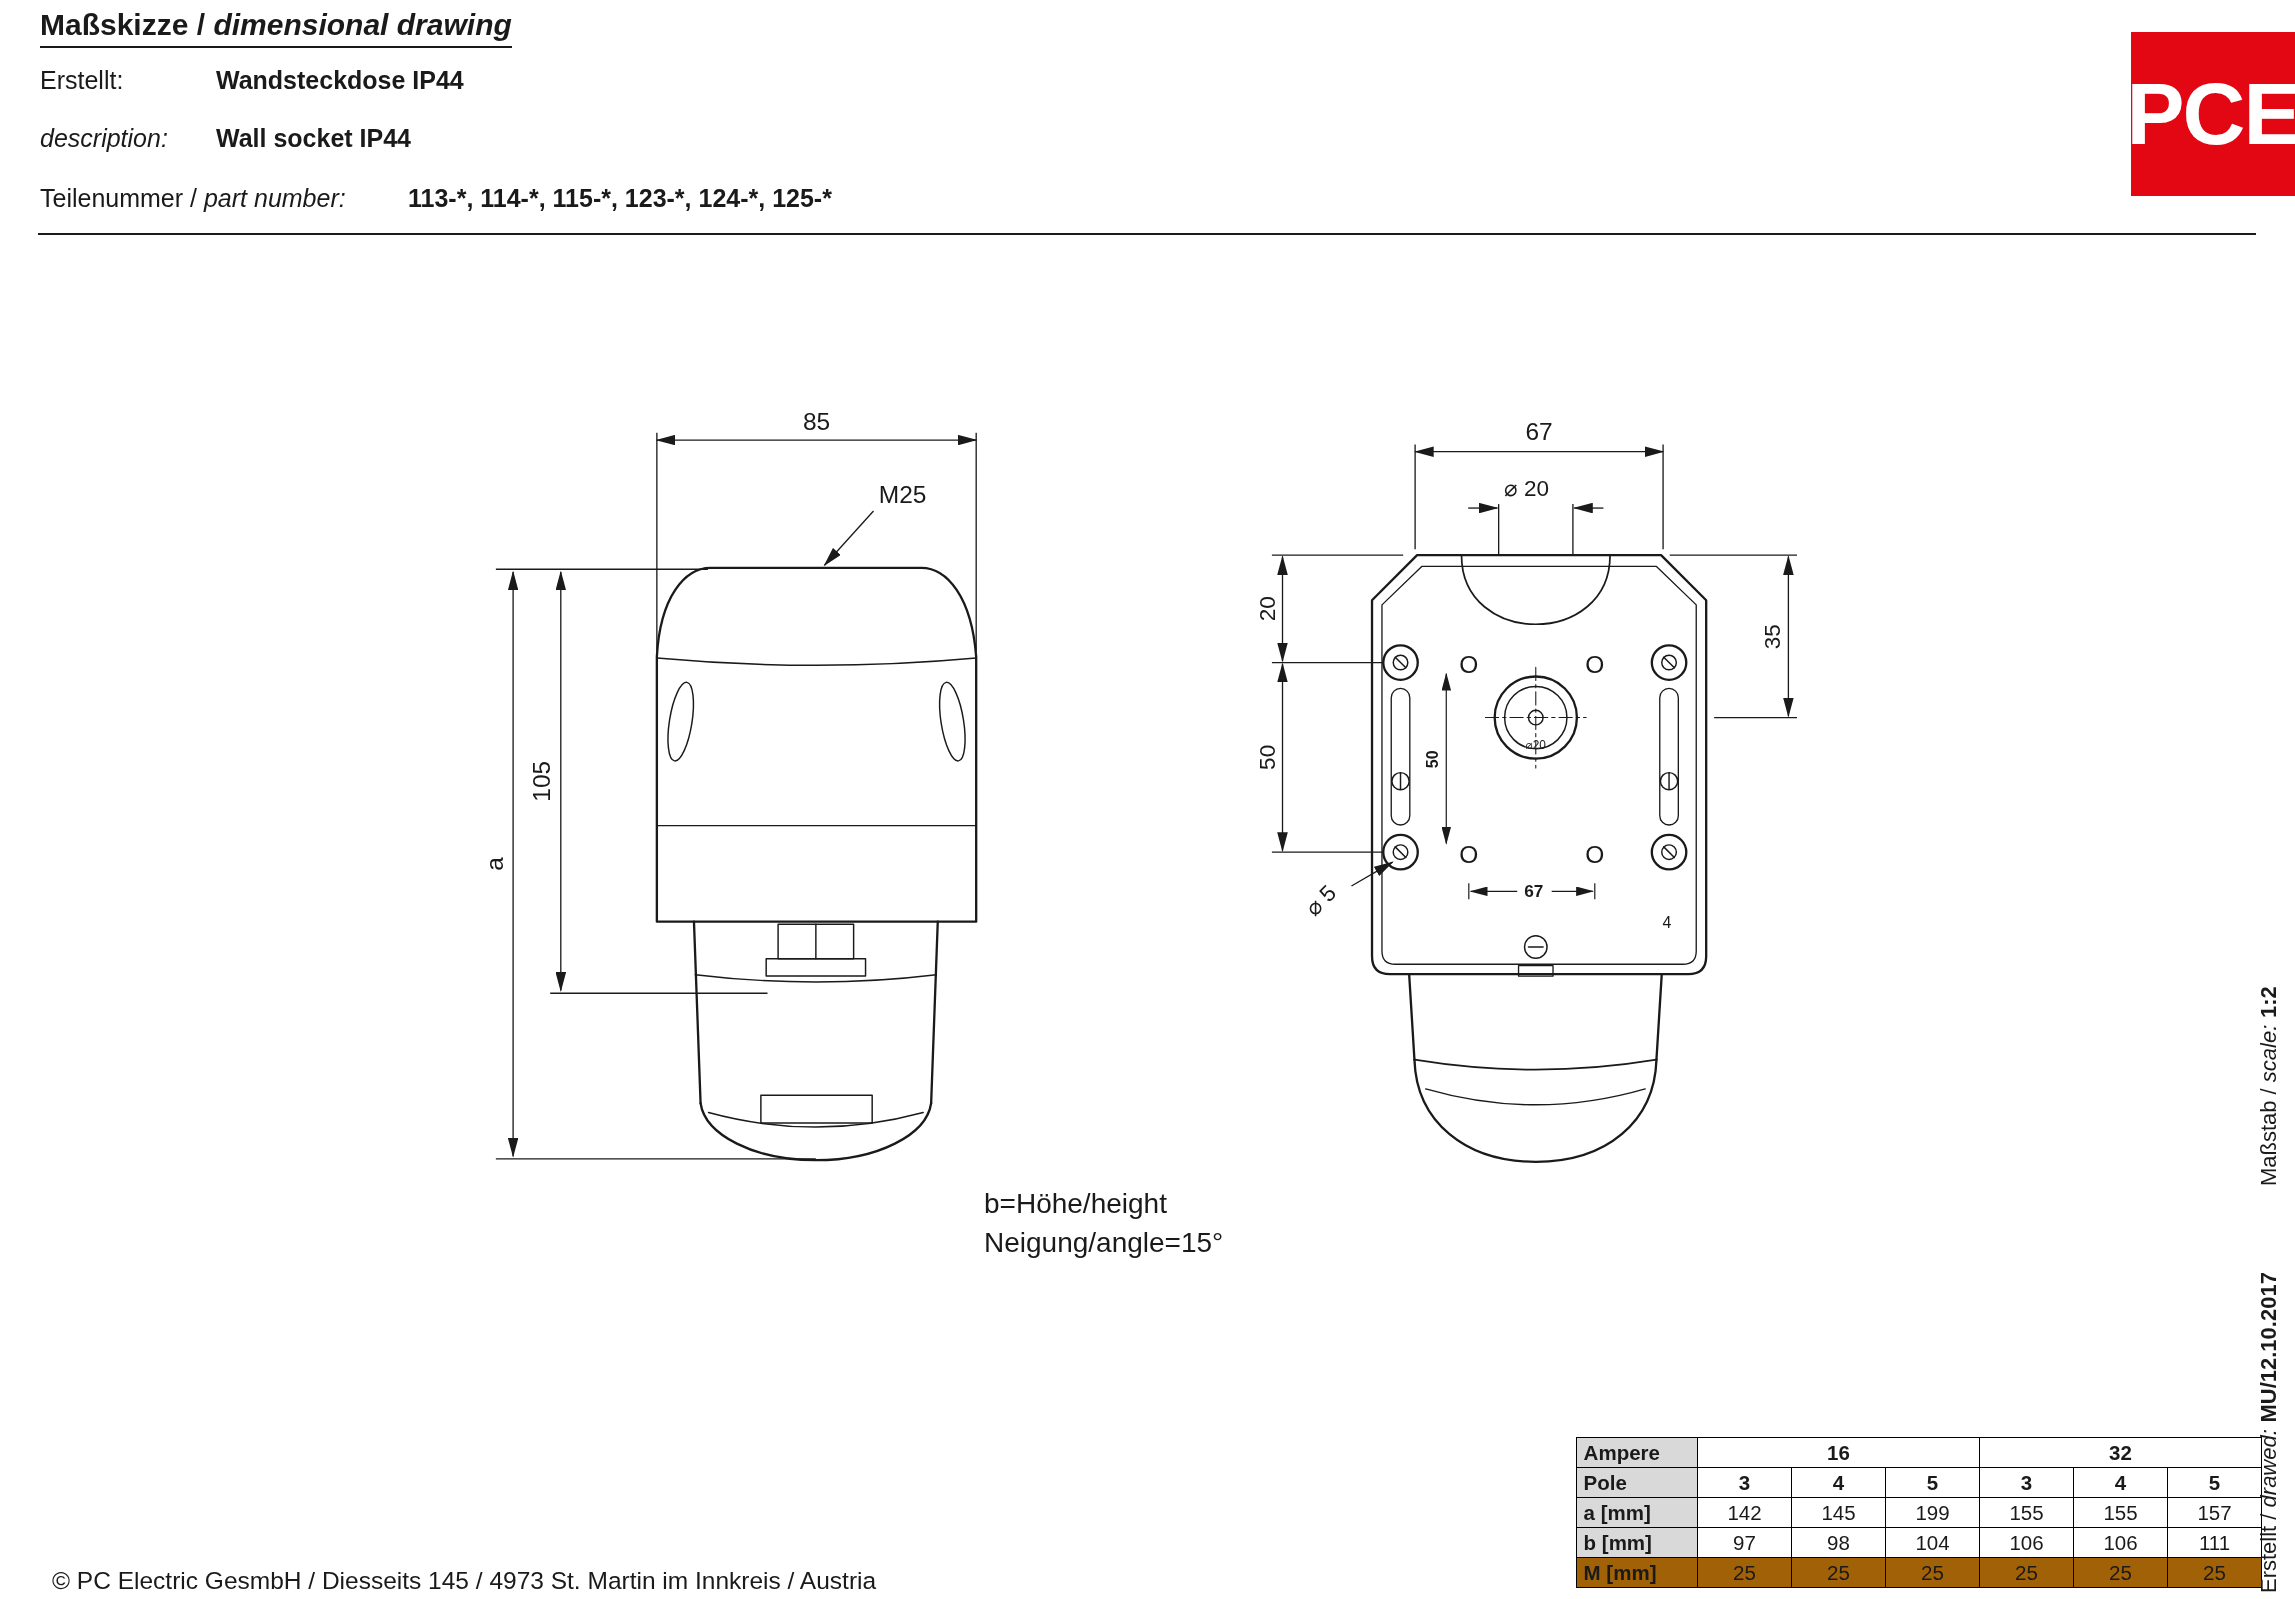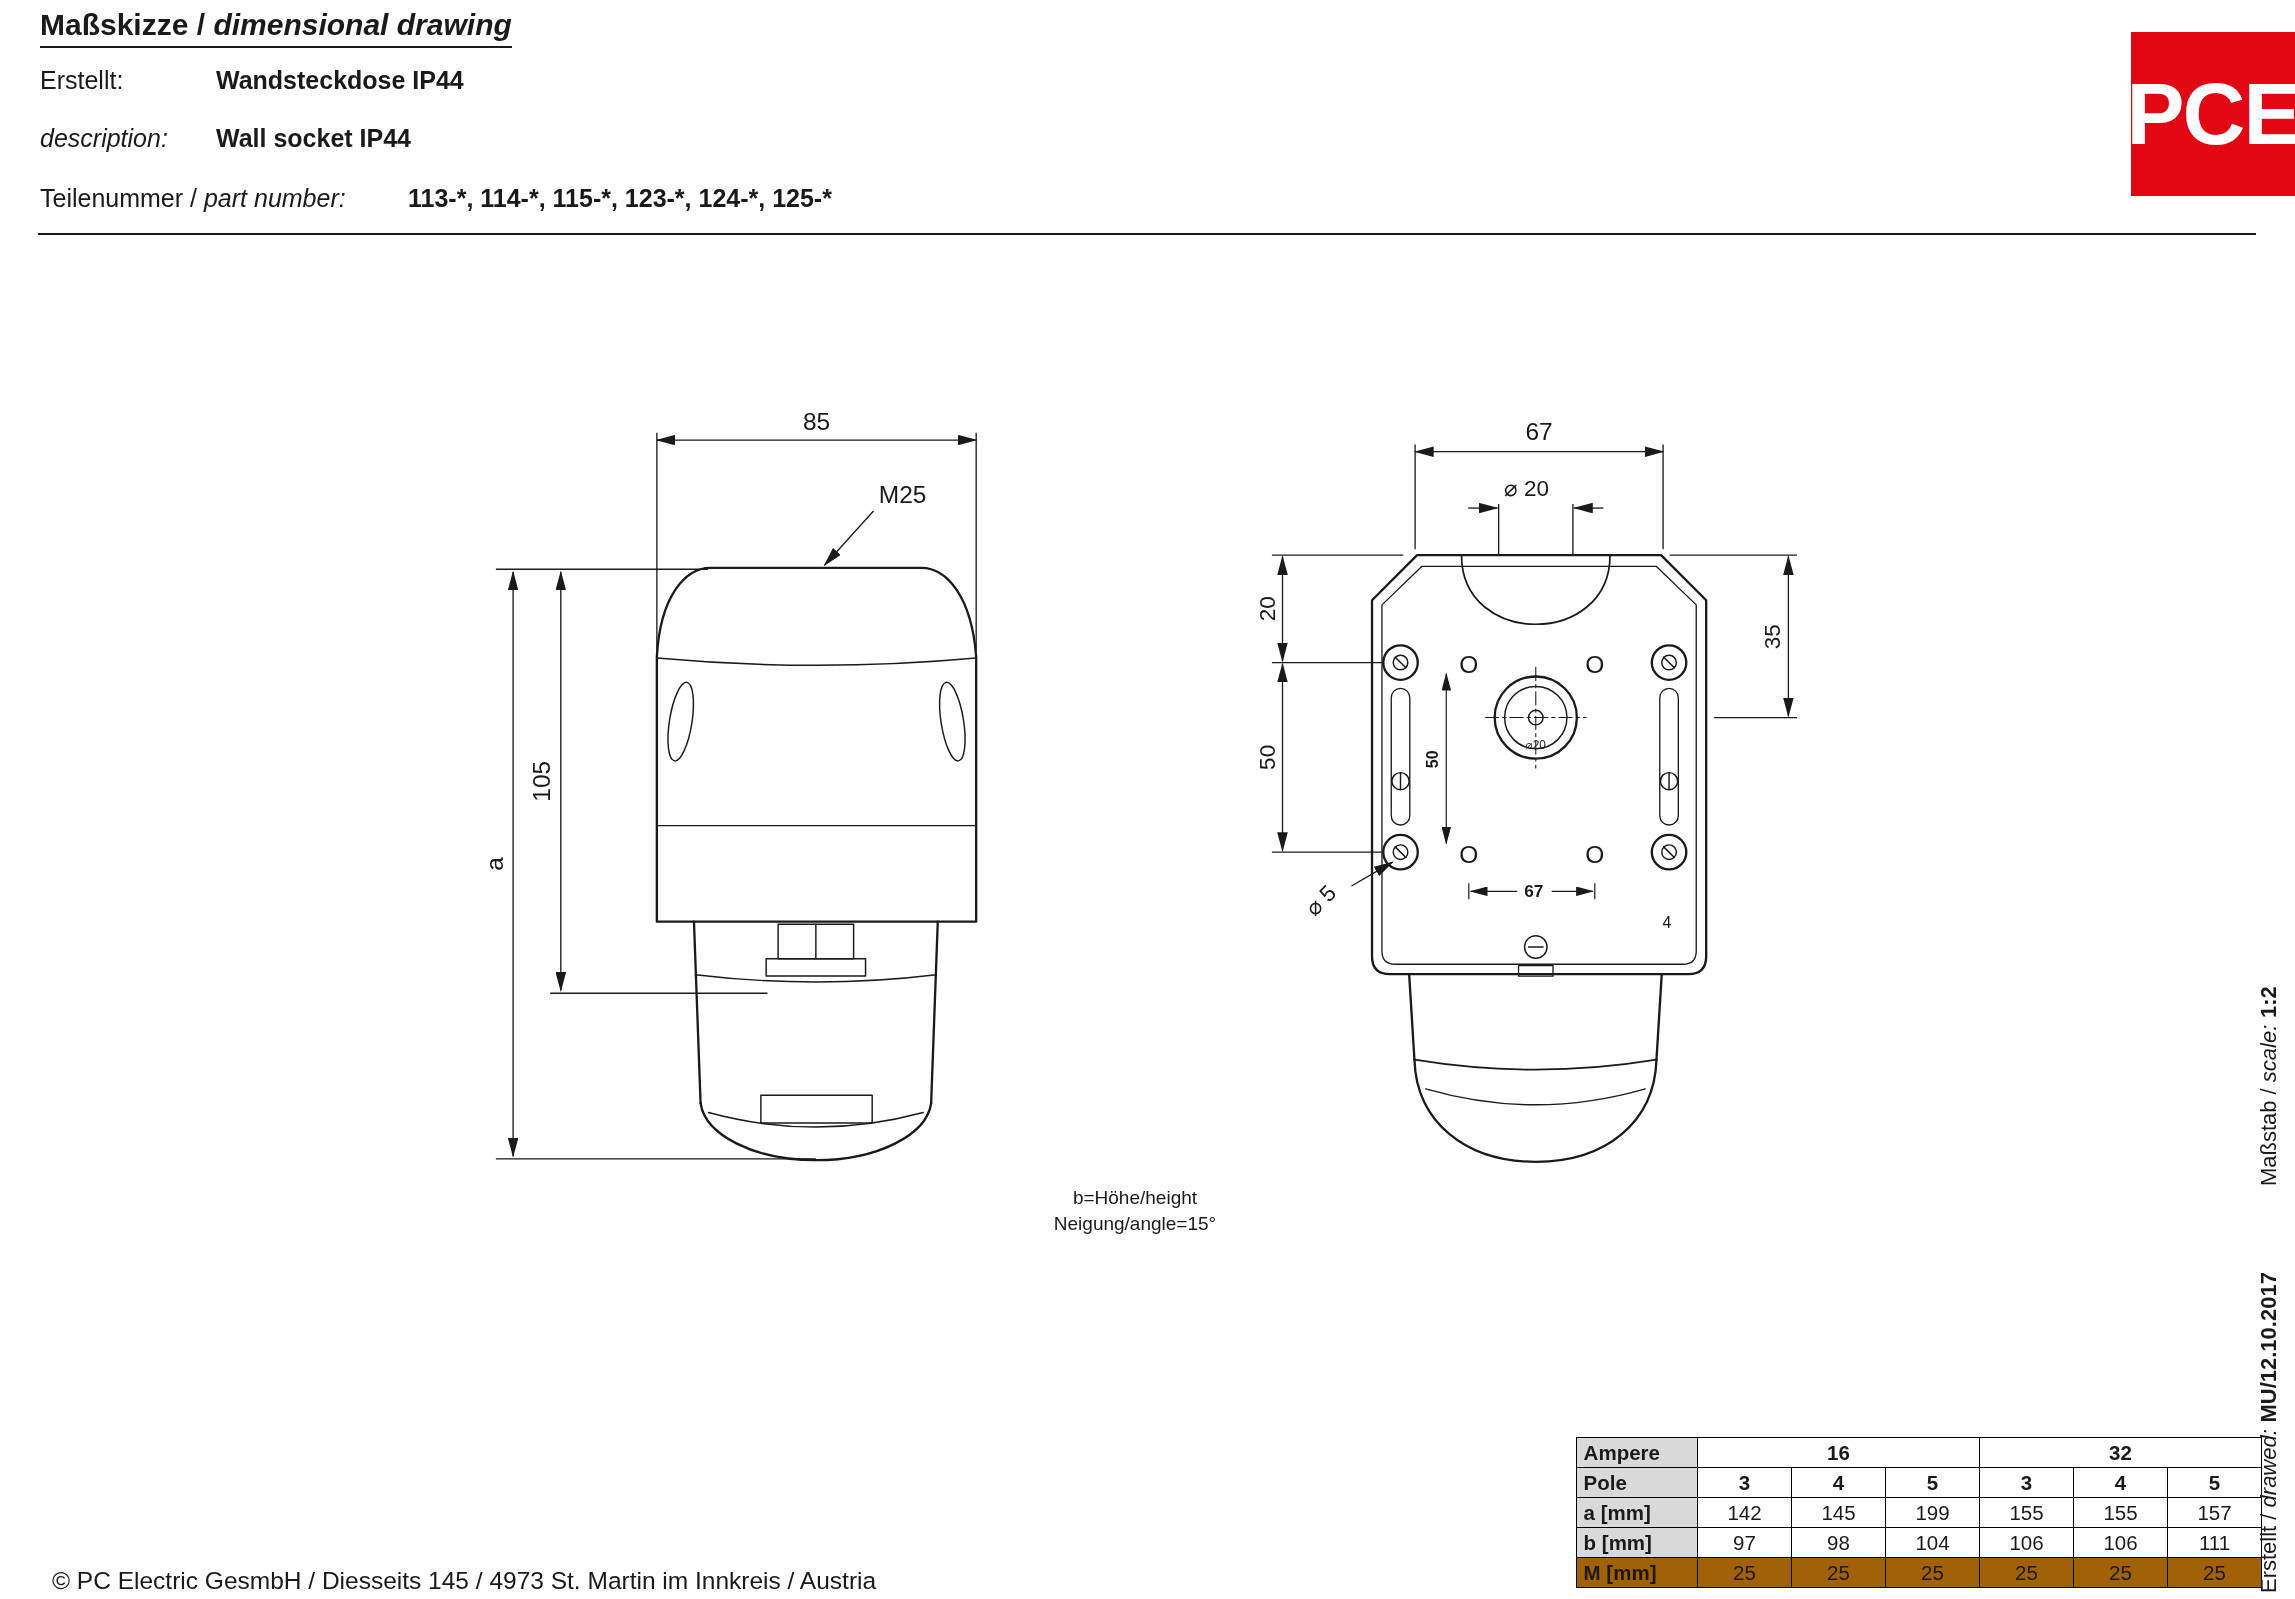--- a/index.html
+++ b/index.html
@@ -17,22 +17,22 @@
   .rule { position:absolute; left:38px; top:233px; width:2218px; height:2px; background:#1a1a1a; }
   .logo { position:absolute; top:0; right:0; width:164px; height:164px; background:#e30613;
           display:flex; align-items:center; justify-content:center;margin-top:32px; }
   .logo span { color:#ffffff; font-size:87px; font-weight:bold; letter-spacing:-2px; }
 
   
   .dw { position:absolute; }
   .dw text { font-family:"Liberation Sans","DejaVu Sans",sans-serif; }
 
   
-  .notes { position:absolute; left:936px; top:1185px; width:398px; text-align:center;
-           font-size:19px; line-height:1.38; }
+  .notes { position:absolute; left:984px; top:1185px; width:398px; text-align:left;
+           font-size:28px; line-height:1.38; }
 
   
   .dim-table { position:absolute; left:1576px; top:1437px; border-collapse:collapse; font-size:20.5px; }
   .dim-table td { border:1.3px solid #000; height:30px; width:94px; text-align:center;
                   vertical-align:middle; padding:0 4px; background:#fff; }
   .dim-table td.lab { width:121px; text-align:left; background:#d9d9d9; font-weight:bold; padding-left:6.6px; }
   .dim-table tr.hdr td { font-weight:bold; }
   .dim-table tr.shade td { background:#a16207; }
 
   

